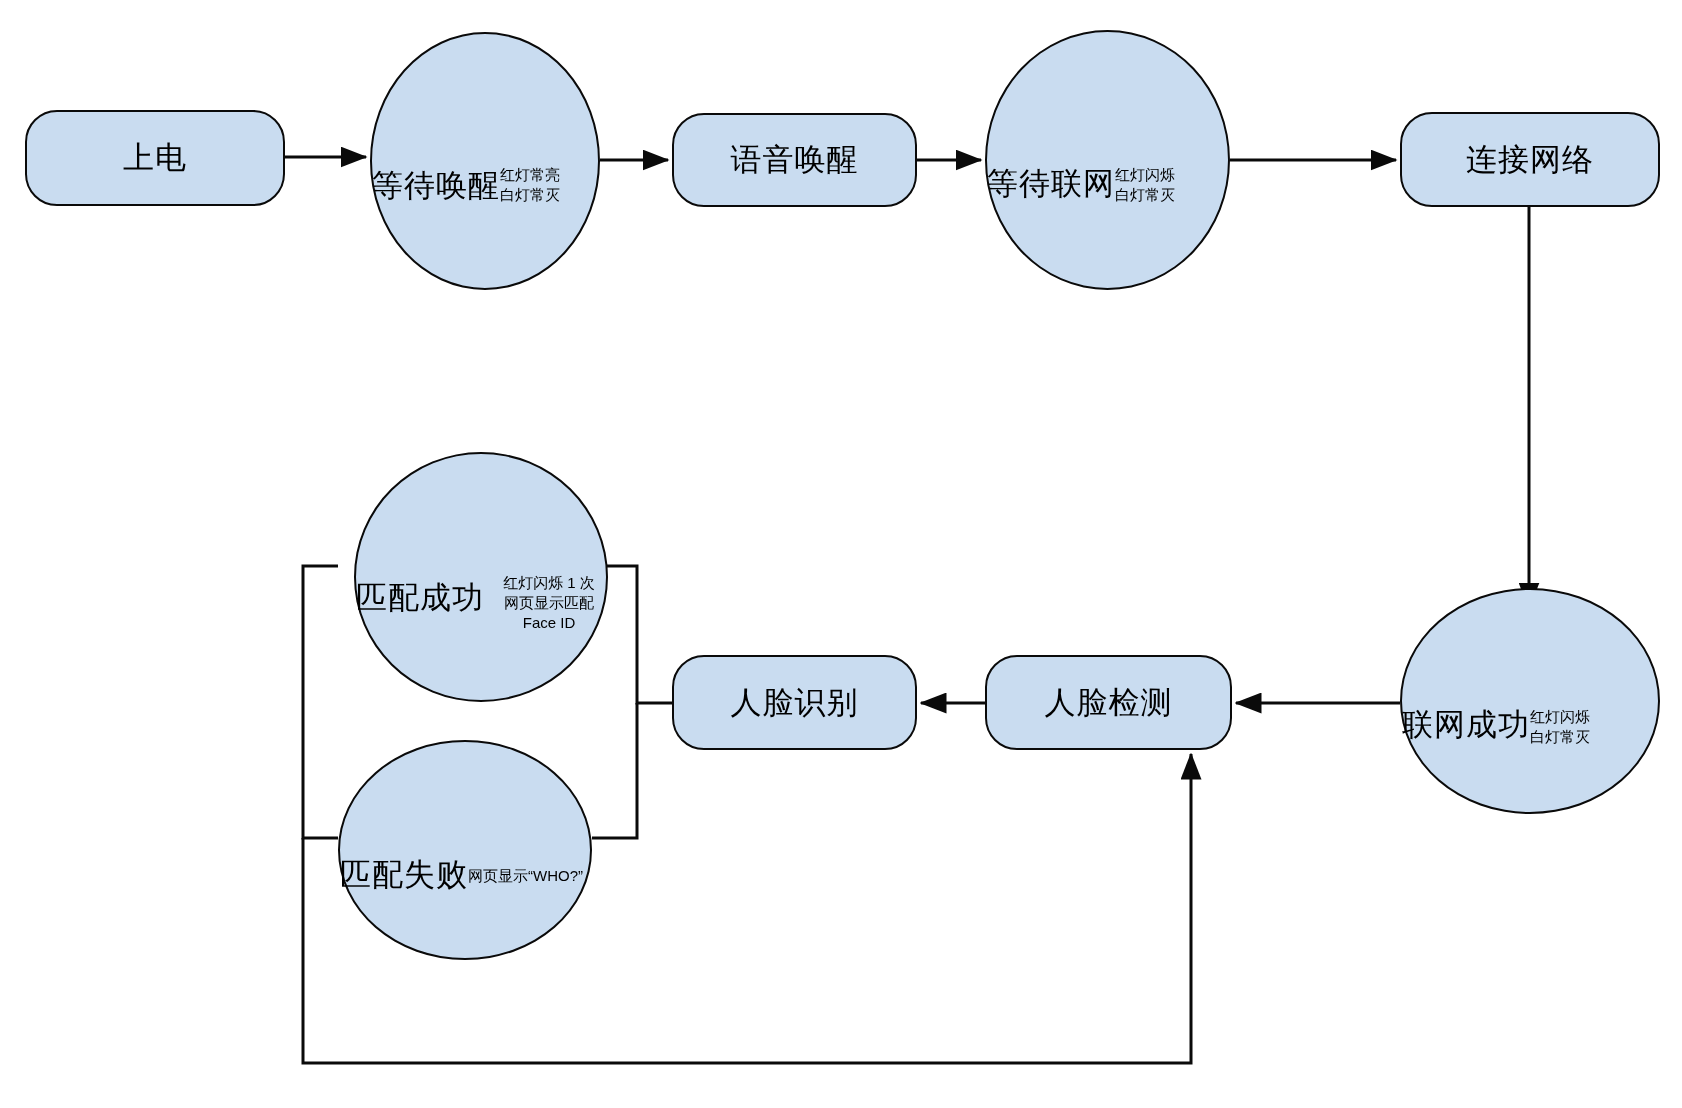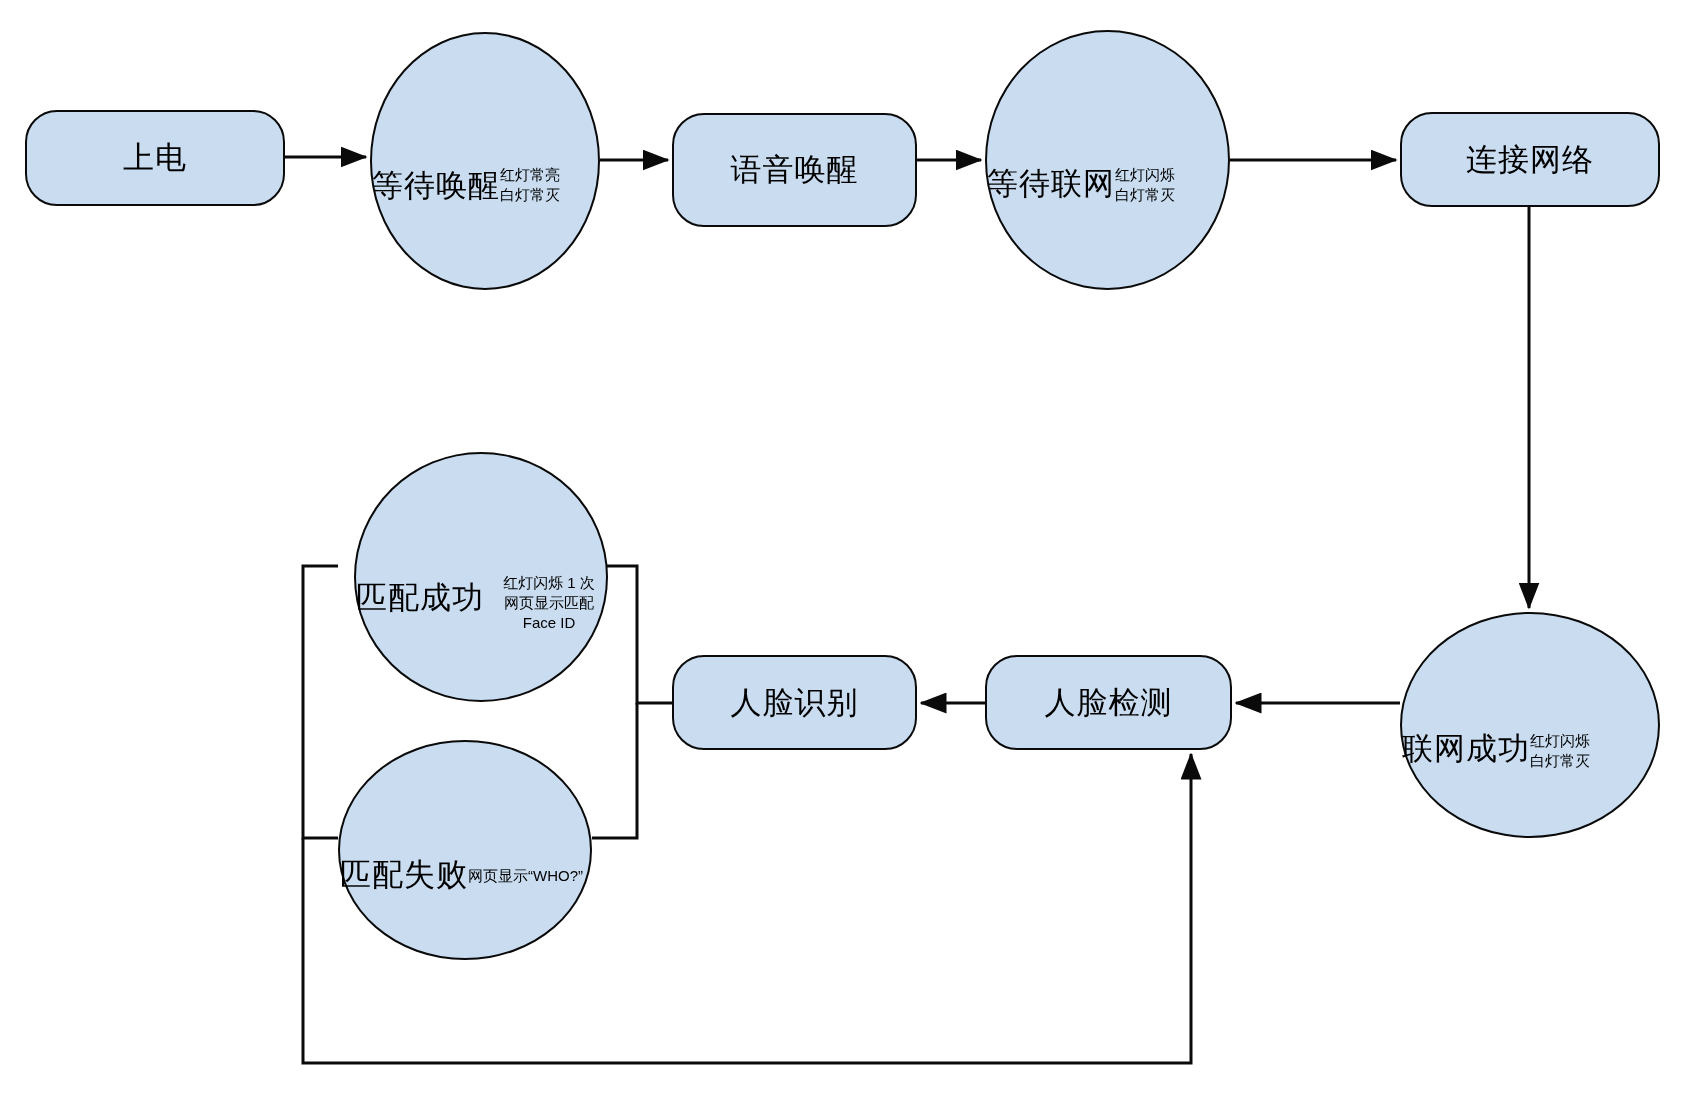--- a/index.html
+++ b/index.html
@@ -55,24 +55,24 @@
   .node-sub {
     font-size: 15px;
     line-height: 1.35;
     text-align: center;
     white-space: pre-line;
     font-weight: 500;
   }
   
   #n-power      { left: 25px;   top: 110px; width: 260px; height: 96px; }
   #n-wait-wake  { left: 370px;  top: 32px;  width: 230px; height: 258px; }
-  #n-voice-wake { left: 672px;  top: 113px; width: 245px; height: 114px; }
+  #n-voice-wake { left: 672px;  top: 113px; width: 245px; height: 94px; }
   #n-wait-net   { left: 985px;  top: 30px;  width: 245px; height: 260px; }
   #n-connect    { left: 1400px; top: 112px; width: 260px; height: 95px; }
-  #n-net-ok     { left: 1400px; top: 612px; width: 260px; height: 226px; }
+  #n-net-ok     { left: 1400px; top: 588px; width: 260px; height: 226px; }
   #n-face-det   { left: 985px;  top: 655px; width: 247px; height: 95px; }
   #n-face-rec   { left: 672px;  top: 655px; width: 245px; height: 95px; }
   #n-match-ok   { left: 354px;  top: 452px; width: 254px; height: 250px; gap: 8px; }
   #n-match-fail { left: 338px;  top: 740px; width: 254px; height: 220px; }
 
   #n-wait-wake .node-title  { margin-top: 50px; }
   #n-wait-wake .node-sub    { margin-top: 48px; }
   #n-wait-net .node-title   { margin-top: 48px; }
   #n-wait-net .node-sub     { margin-top: 50px; }
   #n-net-ok .node-title     { margin-top: 48px; }

